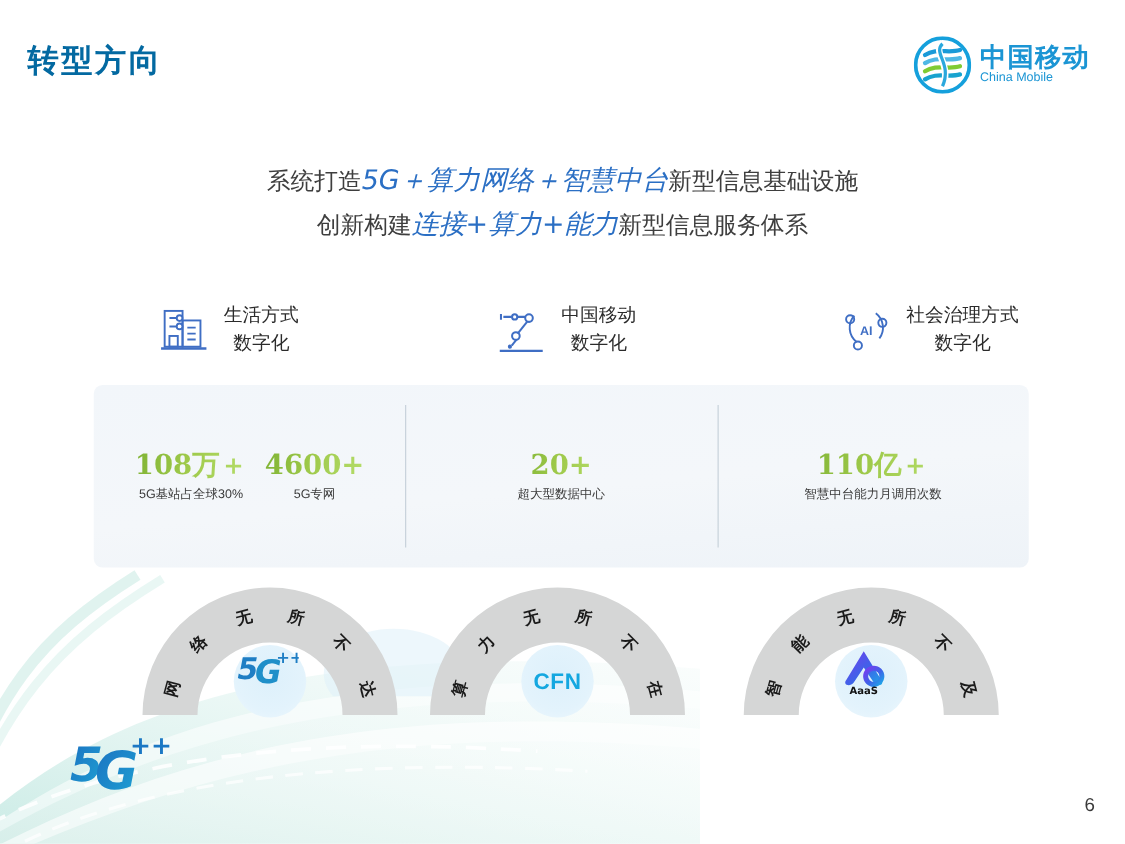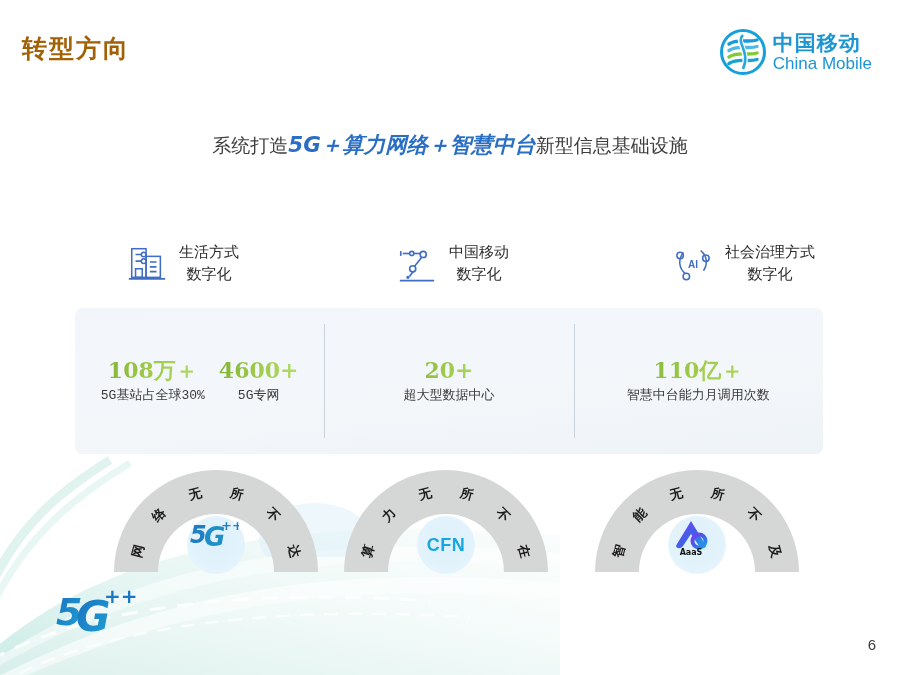--- a/index.html
+++ b/index.html
@@ -13,47 +13,47 @@
   #slide { position:absolute; inset:0; overflow:hidden; }
 
   
   .bg-waves { position:absolute; left:0; bottom:0; width:560px; height:260px; z-index:0; }
   .bg-blob  { position:absolute; z-index:0; }
 
   
   .slide-title {
     position:absolute; left:22px; top:32px;
     font-size:25px; font-weight:bold; letter-spacing:2px;
-    color:#a16207;
+    color:#0369a1;
     font-family:"DejaVu Sans", sans-serif;
   }
   .logo-wrap {
     position:absolute; right:28px; top:29px;
     display:flex; align-items:center; gap:7px;
   }
   .logo-text { line-height:1.0; }
   .logo-cn {
     font-size:21px; font-weight:bold; color:#1b95d4;
     letter-spacing:1px; font-family:"DejaVu Sans", sans-serif;
     display:block;
   }
   .logo-en {
-    font-size:17px; color:#1b95d4; letter-spacing:0px;
+    font-size:10px; color:#1b95d4; letter-spacing:0px;
     font-family:"Liberation Sans", sans-serif; display:block; margin-top:1px;
   }
 
   
   .headline {
     position:absolute; left:0; right:0; top:128px;
     text-align:center;
     font-family:"DejaVu Sans", sans-serif;
   }
   .headline .line { font-size:19px; color:#3e3e3e; line-height:1.62; white-space:nowrap; }
   .headline .em {
-    color:#2b6fc4; font-weight:bold; font-style:italic;
+    color:#2b6fc4; font-weight:normal; font-style:italic;
     font-size:21.5px;
   }
 
   
   .col-heads { position:absolute; left:0; top:238px; width:100%; height:62px; }
   .col-head {
     position:absolute; display:flex; align-items:center; gap:11px;
   }
   .col-head .ic { width:42px; height:42px; flex:none; }
   .col-head .txt {
@@ -77,21 +77,21 @@
   }
   .stat-block { text-align:center; }
   .stat-num {
     font-family:"DejaVu Serif", serif; font-weight:bold; font-size:22px;
     line-height:1.18;
     background:linear-gradient(100deg,#7fb334 0%, #9ec94a 45%, #b5dd6a 100%);
     -webkit-background-clip:text; background-clip:text; color:transparent;
     -webkit-text-fill-color:transparent;
   }
   .stat-lbl {
-    font-family:Liberation Mono, monospace; font-size:13px; color:#3a3a3a;
+    font-family:Liberation Sans, sans-serif; font-size:10px; color:#3a3a3a;
     margin-top:2px; white-space:nowrap;
   }
 
   
   .arc-row { position:absolute; left:0; top:456px; width:100%; height:120px; }
   .arc-unit { position:absolute; width:224px; height:120px; }
   .arc-unit svg { position:absolute; left:0; top:0; }
   .arc-core {
     position:absolute; left:50%; bottom:2px; transform:translateX(-50%);
     width:58px; height:58px; border-radius:50%;
@@ -158,20 +158,21 @@
       <path d="M23,6 C15,13.5 31,22 23,40" stroke="#2aa8dd" stroke-width="2.6" fill="none"></path>
     </svg>
     <span class="logo-text">
       <span class="logo-cn">中国移动</span>
       <span class="logo-en">China Mobile</span>
     </span>
   </div>
 
   <div class="headline">
     <div class="line" id="hl1"><span>系统打造</span><span class="em">5G</span><span class="em">＋</span><span class="em">算力网络</span><span class="em">＋</span><span class="em">智慧中台</span><span>新型信息基础设施</span></div>
+    <div class="line" id="hl2"><span>创新构建</span><span class="em">连接</span><span class="em">+</span><span class="em">算力</span><span class="em">+</span><span class="em">能力</span><span>新型信息服务体系</span></div>
   </div>
 
   <div class="col-heads">
 
     <div class="col-head" style="left:126px; top:4px;">
       <svg class="ic" viewBox="0 0 44 44">
         <g stroke="#3f6ec4" stroke-width="1.6" fill="none">
           <rect x="6" y="6" width="15" height="30"></rect>
           <rect x="21" y="14" width="15" height="22"></rect>
           <path d="M10,12 L16,12 M10,19 L16,19"></path>

